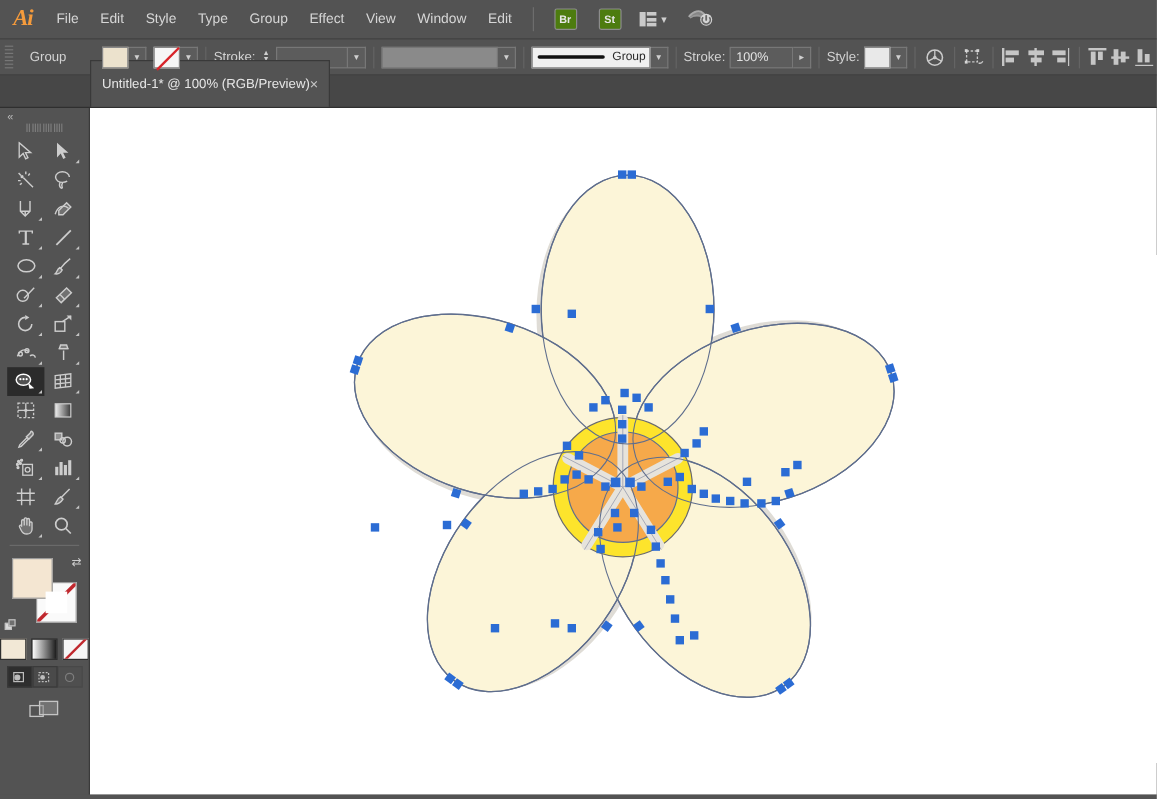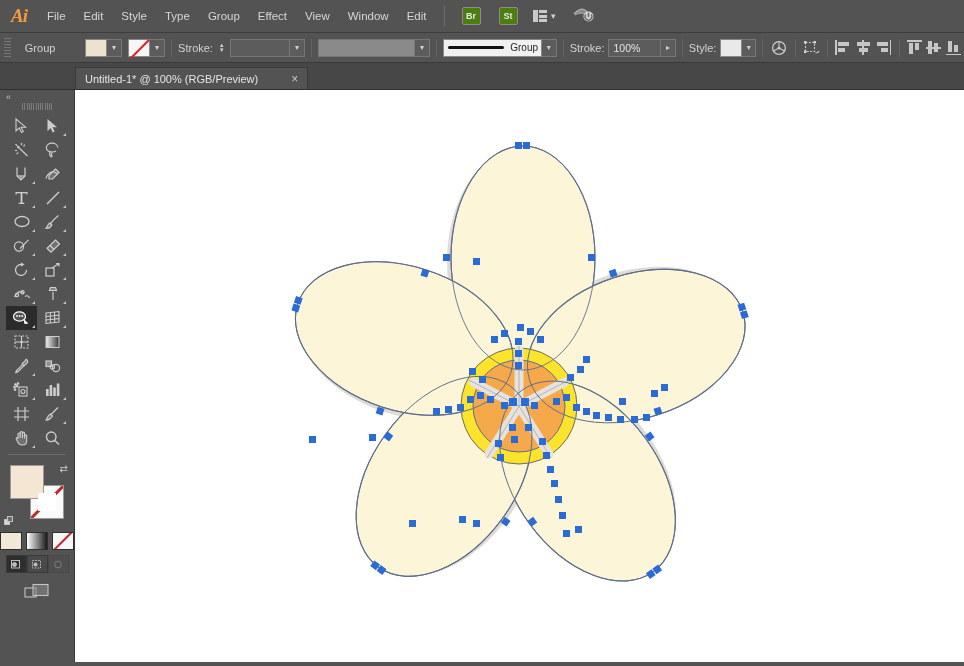--- a/index.html
+++ b/index.html
@@ -95,22 +95,22 @@
   }
   .icon-btn { width:20px; height:20px; display:flex; align-items:center;
               justify-content:center; color:#cfcfcf; }
   .align-ico { width:17px; height:15px; position:relative; }
   .align-ico i { position:absolute; background:#c6c6c6; display:block; }
 
   
   #tabbar { height:27px; background:#474747; display:flex; align-items:flex-end;
             padding-left:75px; border-bottom:1px solid #2f2f2f; }
   #doc-tab {
-    height:22px; background:#535353; border:1px solid #393939; border-bottom:none;
-    display:flex; align-items:center; padding:0 9px; gap:33px;
+    height:39px; background:#535353; border:1px solid #393939; border-bottom:none;
+    display:flex; align-items:center; padding:0 9px; gap:0;
     font-size:11px; color:#e6e6e6;
   }
   #tab-close { font-size:12px; color:#c6c6c6; line-height:1; }
 
   
   #main { display:flex; height:572px; }
 
   
   #toolbar {
     width:75px; background:#535353; border-right:1px solid #3a3a3a;

